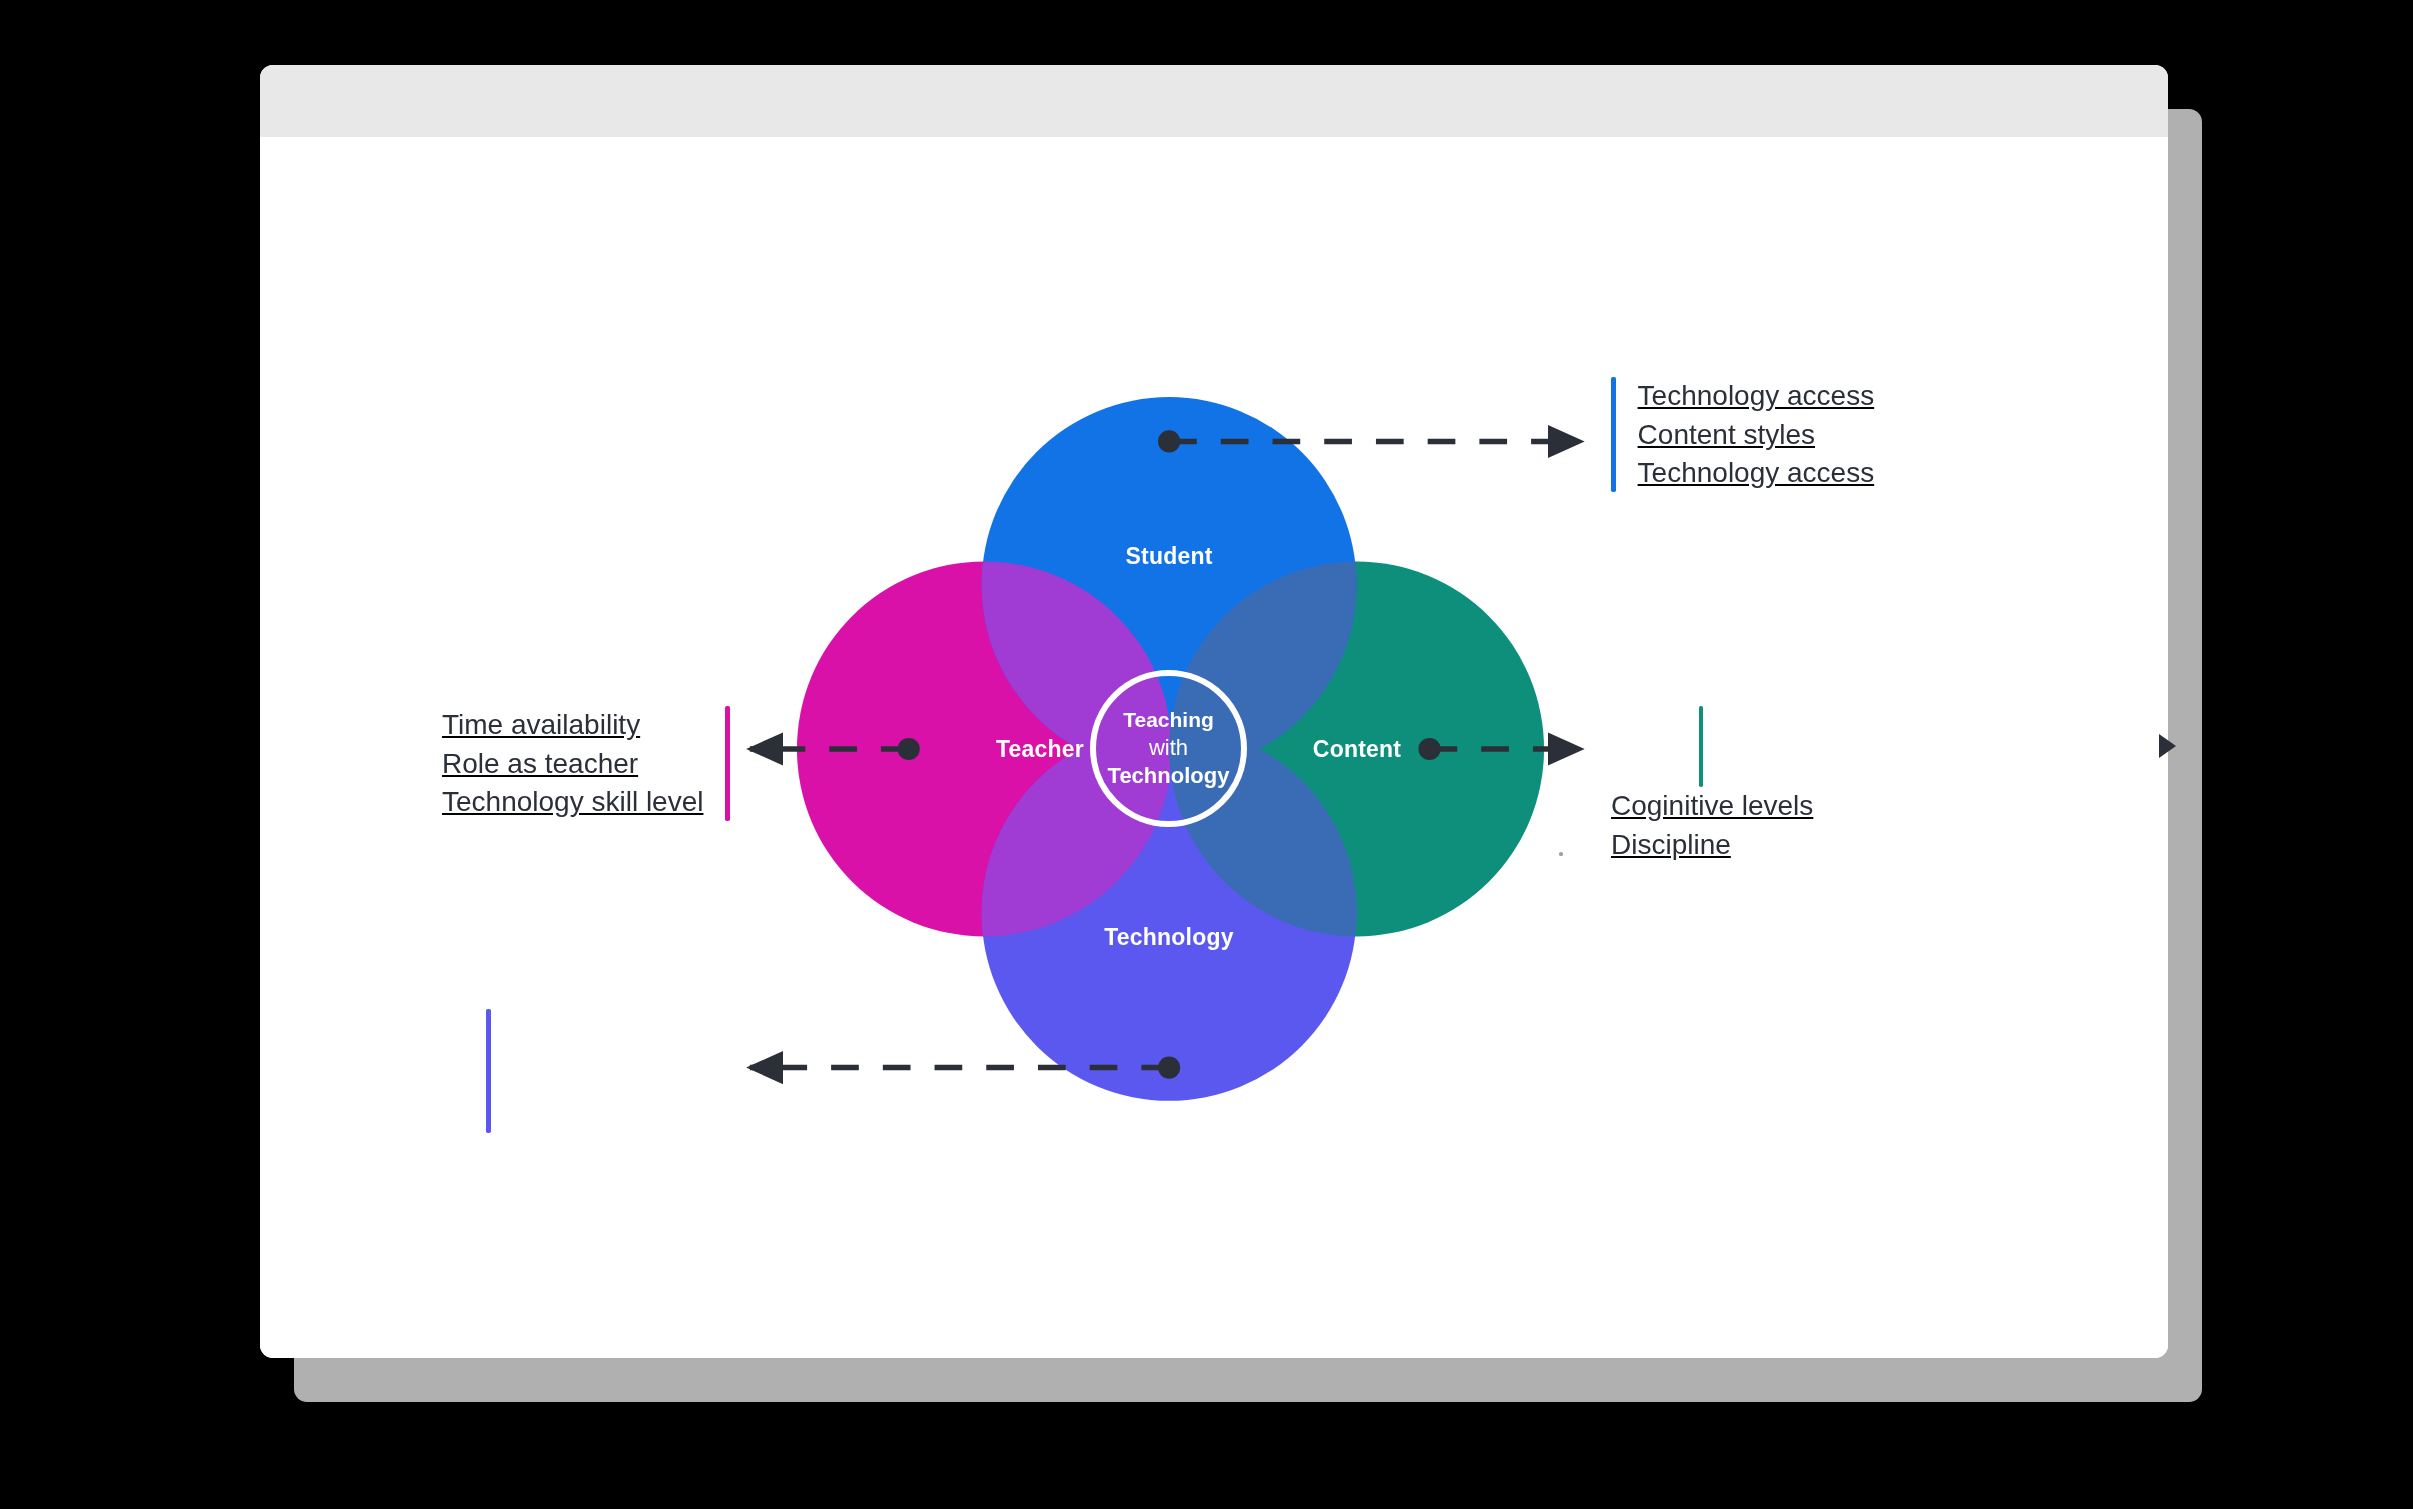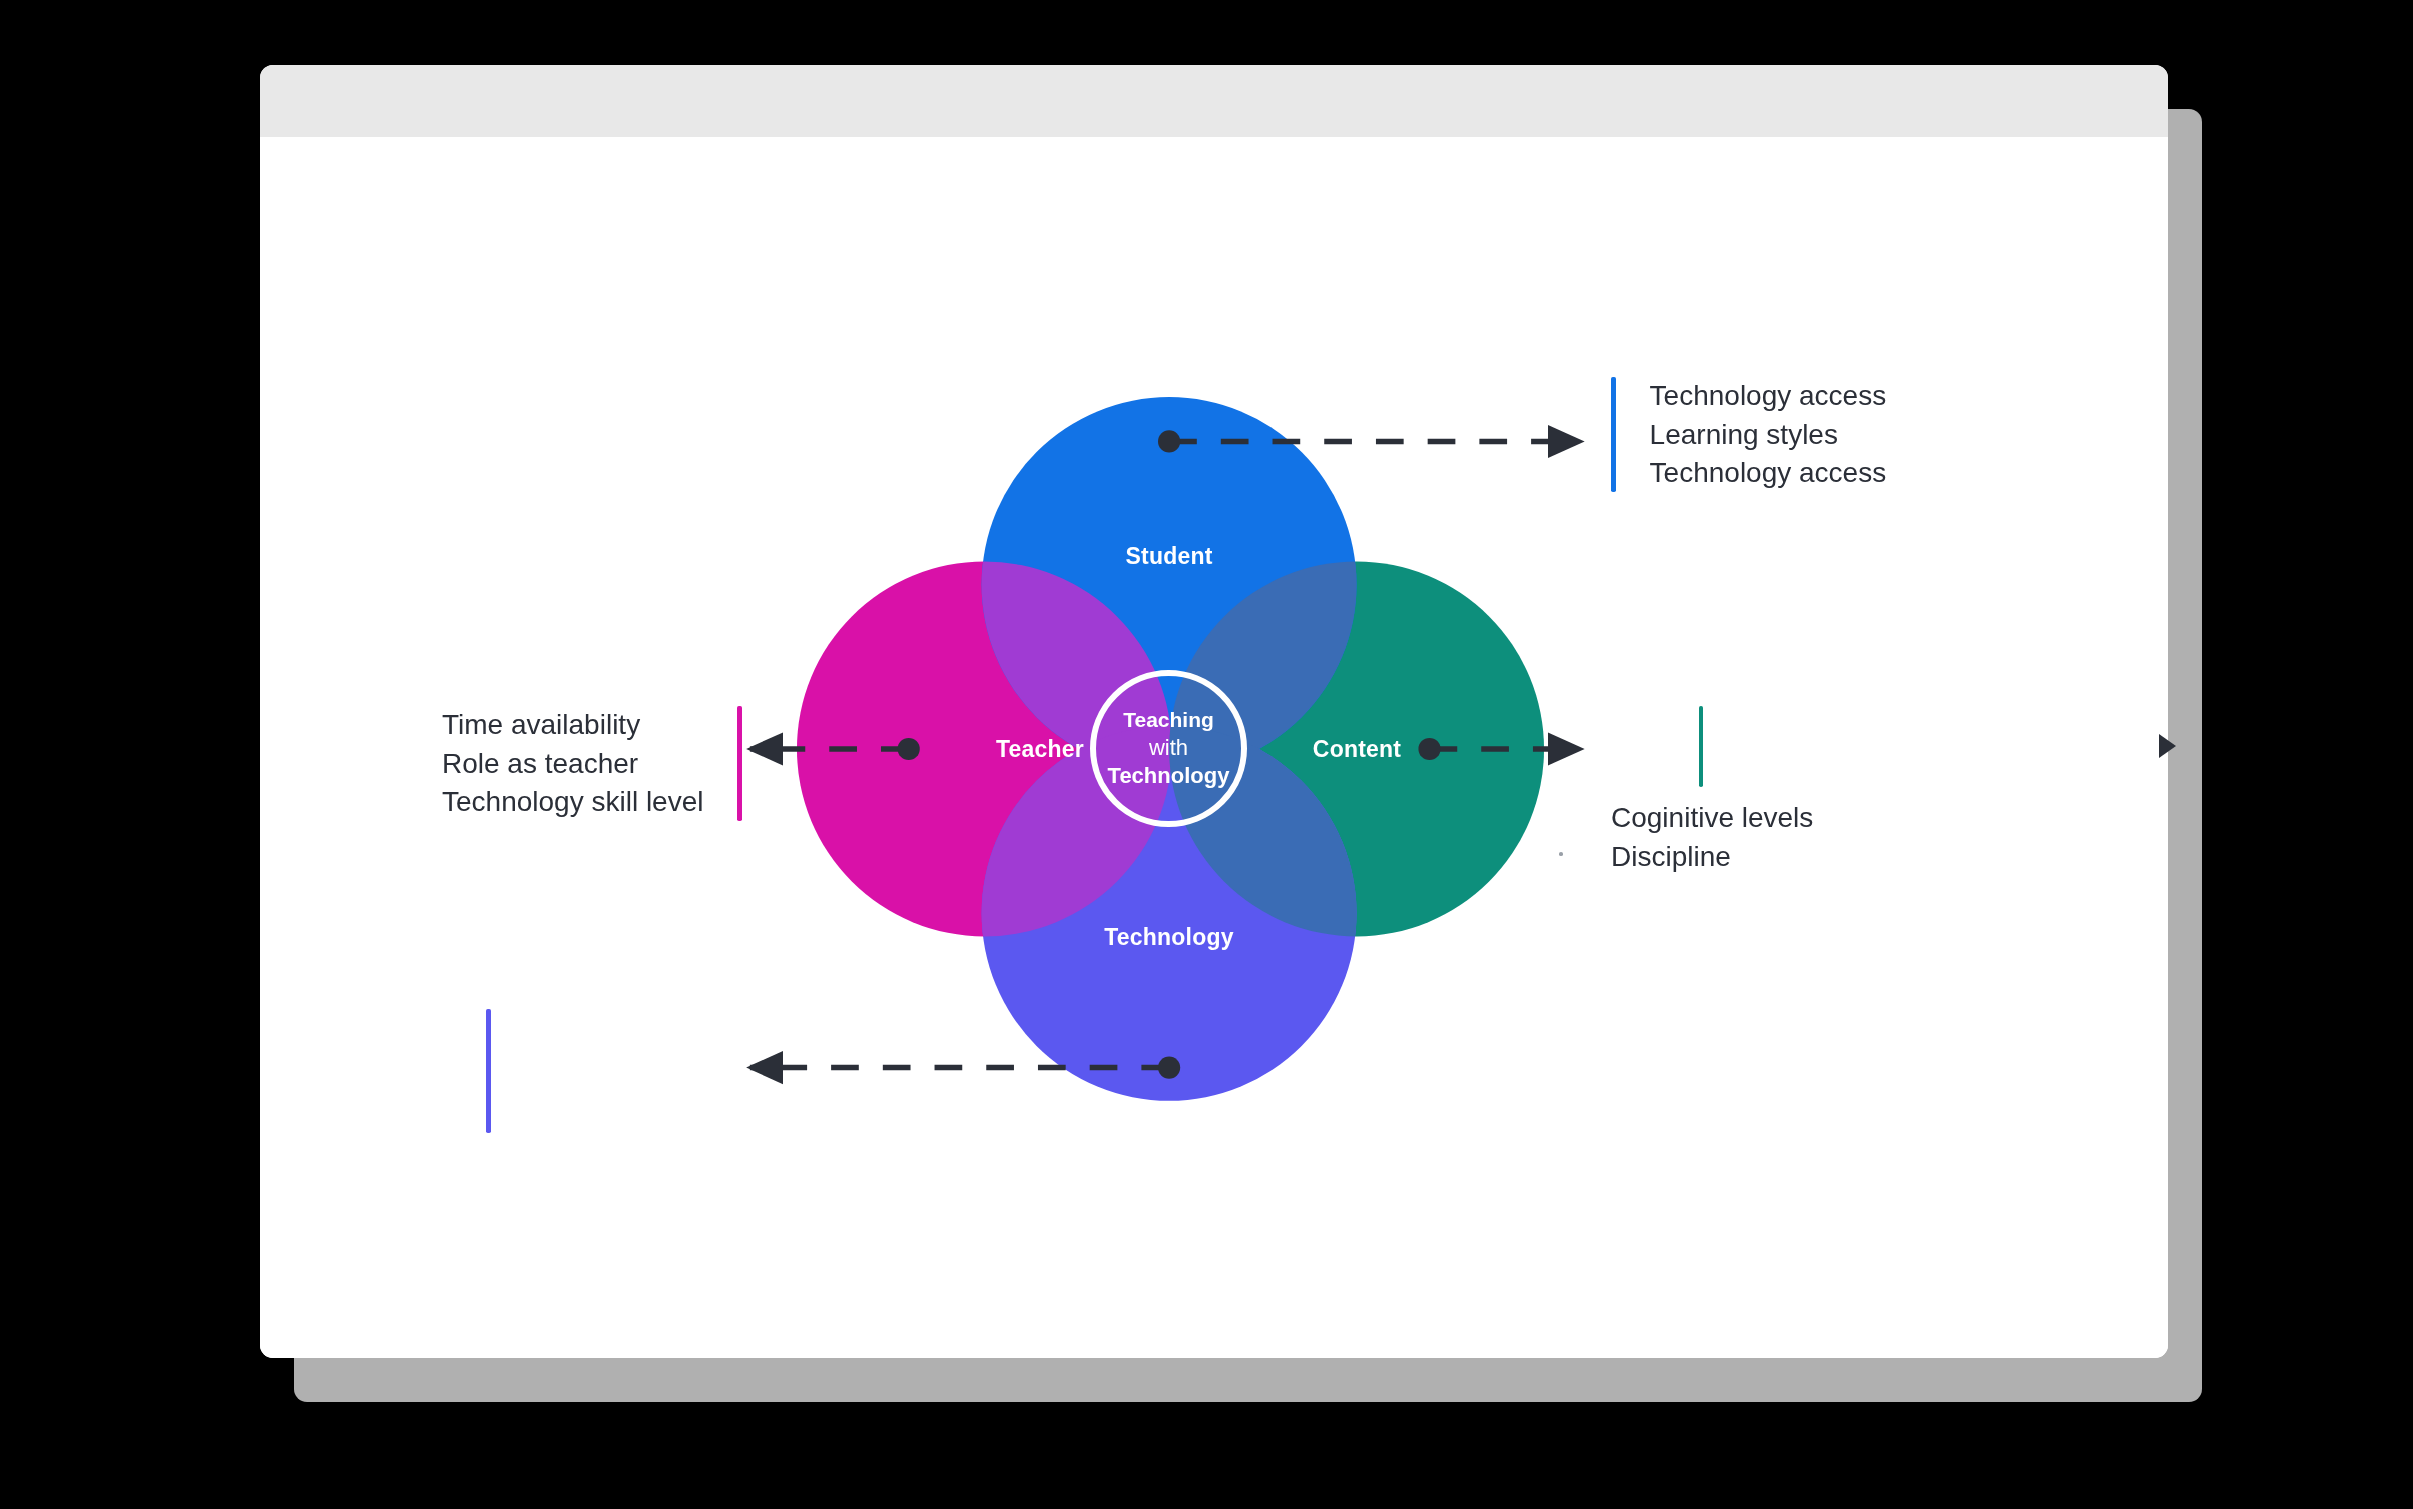--- a/index.html
+++ b/index.html
@@ -122,21 +122,22 @@
   }
   #center-line-1 { font-size: 21px; font-weight: bold; }
   #center-line-2 { font-size: 22px; font-weight: normal; }
   #center-line-3 { font-size: 22px; font-weight: bold; }
 
   
   .callout {
     position: absolute;
     display: flex;
     align-items: center;
-    gap: 12px;
+    gap: 0;
+    text-decoration: underline;
   }
   .callout-text {
     font-size: 28px;
     color: #2b2f38;
     line-height: 1.38;
     white-space: nowrap;
   }
   .accent-bar {
     width: 4.6px;
     border-radius: 1.8px;
@@ -277,21 +278,21 @@
 <div id="center-node">
   <span id="center-line-1">Teaching</span>
   <span id="center-line-2">with</span>
   <span id="center-line-3">Technology</span>
 </div>
 
 <div class="callout" id="callout-student">
   <div class="accent-bar"></div>
   <div class="callout-text">
     <div>Technology access</div>
-    <div>Learning styles</div>
+    <div>Content styles</div>
     <div>Technology access</div>
   </div>
 </div>
 
 <div class="callout" id="callout-content">
   <div class="accent-bar"></div>
   <div class="callout-text">
     <div>Coginitive levels</div>
     <div>Discipline</div>
   </div>

